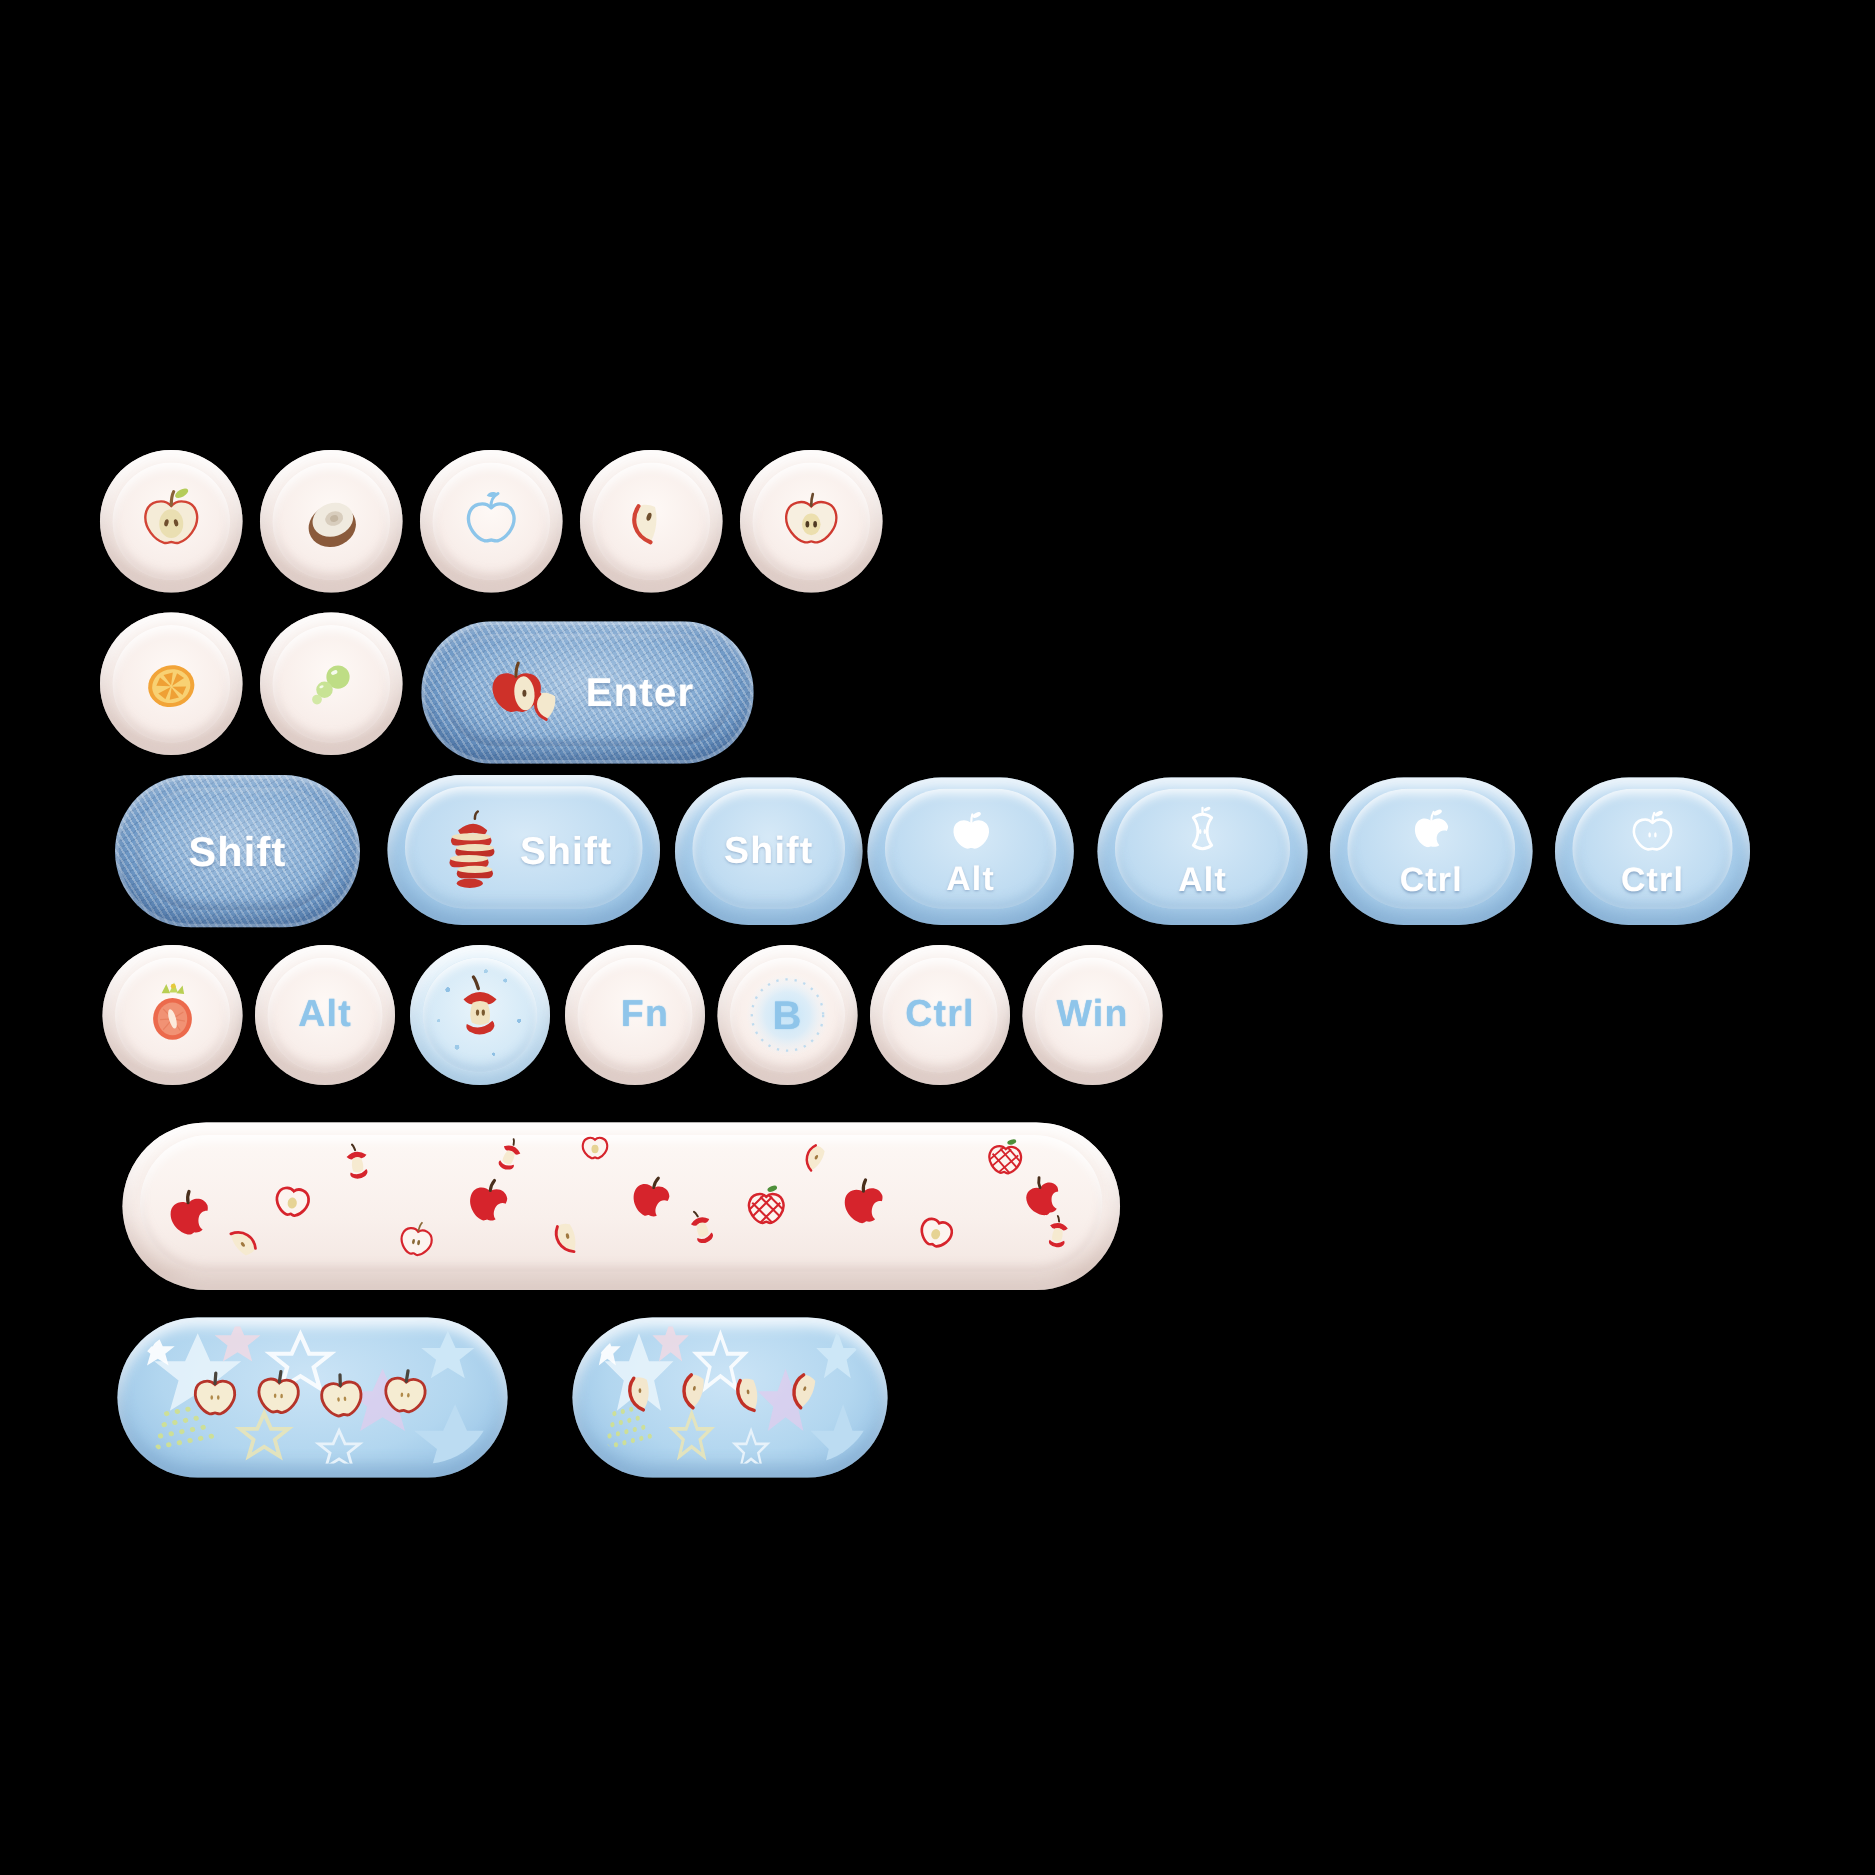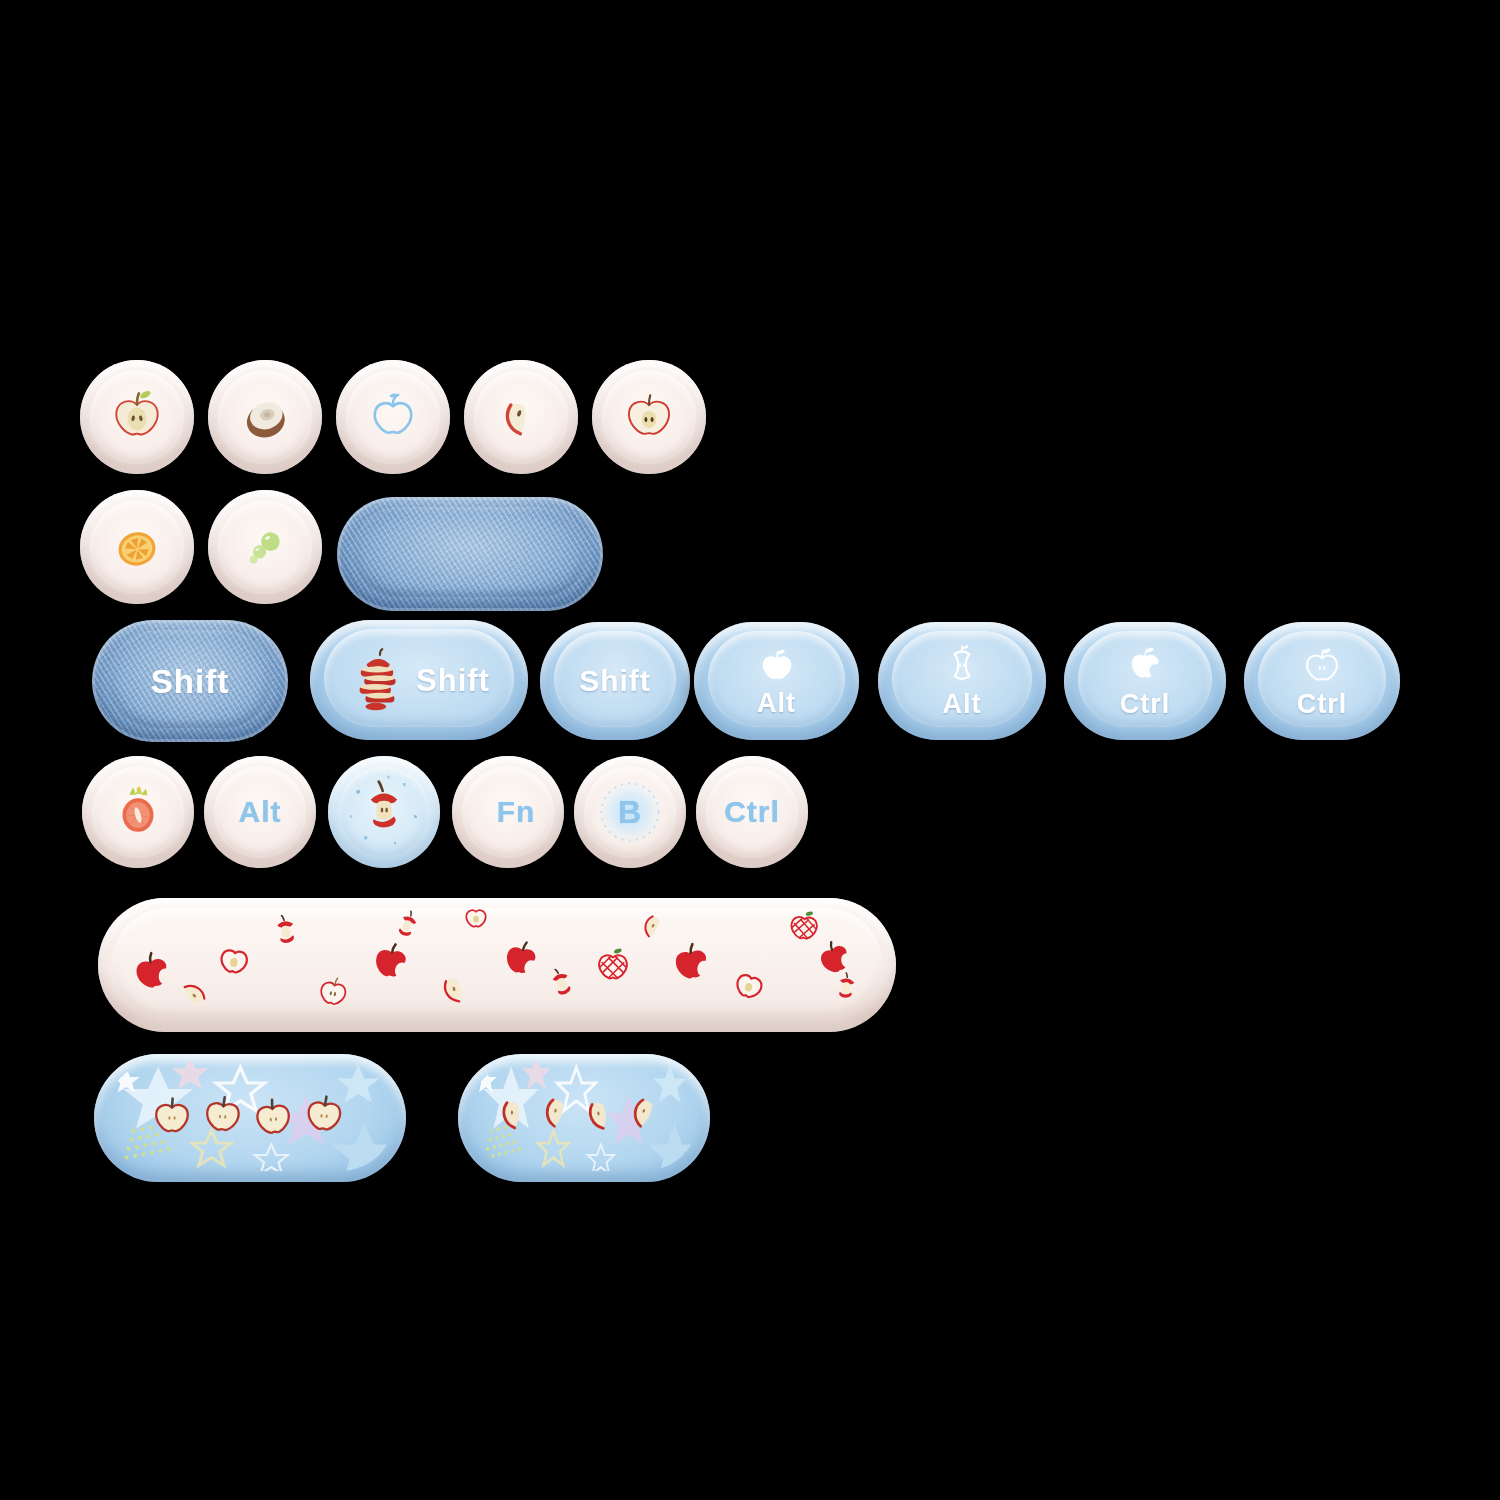--- a/index.html
+++ b/index.html
@@ -148,20 +148,26 @@
     <div class="key shape-round style-cream" style="left: 208px; top: 490px; width: 114px; height: 114px;">
       <div class="key-top"></div>
       <div class="key-content">
         <svg class="icon " width="60" height="60">
           <use href="#i-grapes"></use>
         </svg>
       </div>
     </div>
     <div class="key shape-pill style-denim" style="left: 337px; top: 497px; width: 266px; height: 114px;">
       <div class="key-top"></div>
+      <div class="key-content">
+        <svg class="icon " width="74" height="62">
+          <use href="#i-enter-apple"></use>
+        </svg>
+        <span class="key-label" style="font-size: 32px;">Enter</span>
+      </div>
     </div>
     <div class="key shape-pill style-denim" style="left: 92px; top: 620px; width: 196px; height: 122px;">
       <div class="key-top"></div>
       <div class="key-content">
         <span class="key-label" style="font-size: 33px;">Shift</span>
       </div>
     </div>
     <div class="key shape-pill style-blue" style="left: 310px; top: 620px; width: 218px; height: 120px;">
       <div class="key-top"></div>
       <div class="key-content">
@@ -247,20 +253,26 @@
         <use href="#i-b-halo"></use>
       </svg>
       <div class="key-content">
         <span class="key-label" style="font-size: 32px;">B</span>
       </div>
     </div>
     <div class="key shape-round style-cream" style="left: 696px; top: 756px; width: 112px; height: 112px;">
       <div class="key-top"></div>
       <div class="key-content">
         <span class="key-label" style="font-size: 30px;">Ctrl</span>
+      </div>
+    </div>
+    <div class="key shape-round style-cream" style="left: 818px; top: 756px; width: 112px; height: 112px;">
+      <div class="key-top"></div>
+      <div class="key-content">
+        <span class="key-label" style="font-size: 30px;">Win</span>
       </div>
     </div>
     <div class="key shape-bar style-cream-bar" style="left: 98px; top: 898px; width: 798px; height: 134px;">
       <div class="key-top"></div>
       <div class="bar-pattern">
         <svg style="left:2%;top:36%;width:52px;height:52px;transform:rotate(-12deg)" viewBox="0 0 60 60">
           <use href="#i-sp-bitten"></use>
         </svg>
         <svg style="left:13%;top:28%;width:44px;height:44px;transform:rotate(8deg)" viewBox="0 0 60 60">
           <use href="#i-sp-ring"></use>

